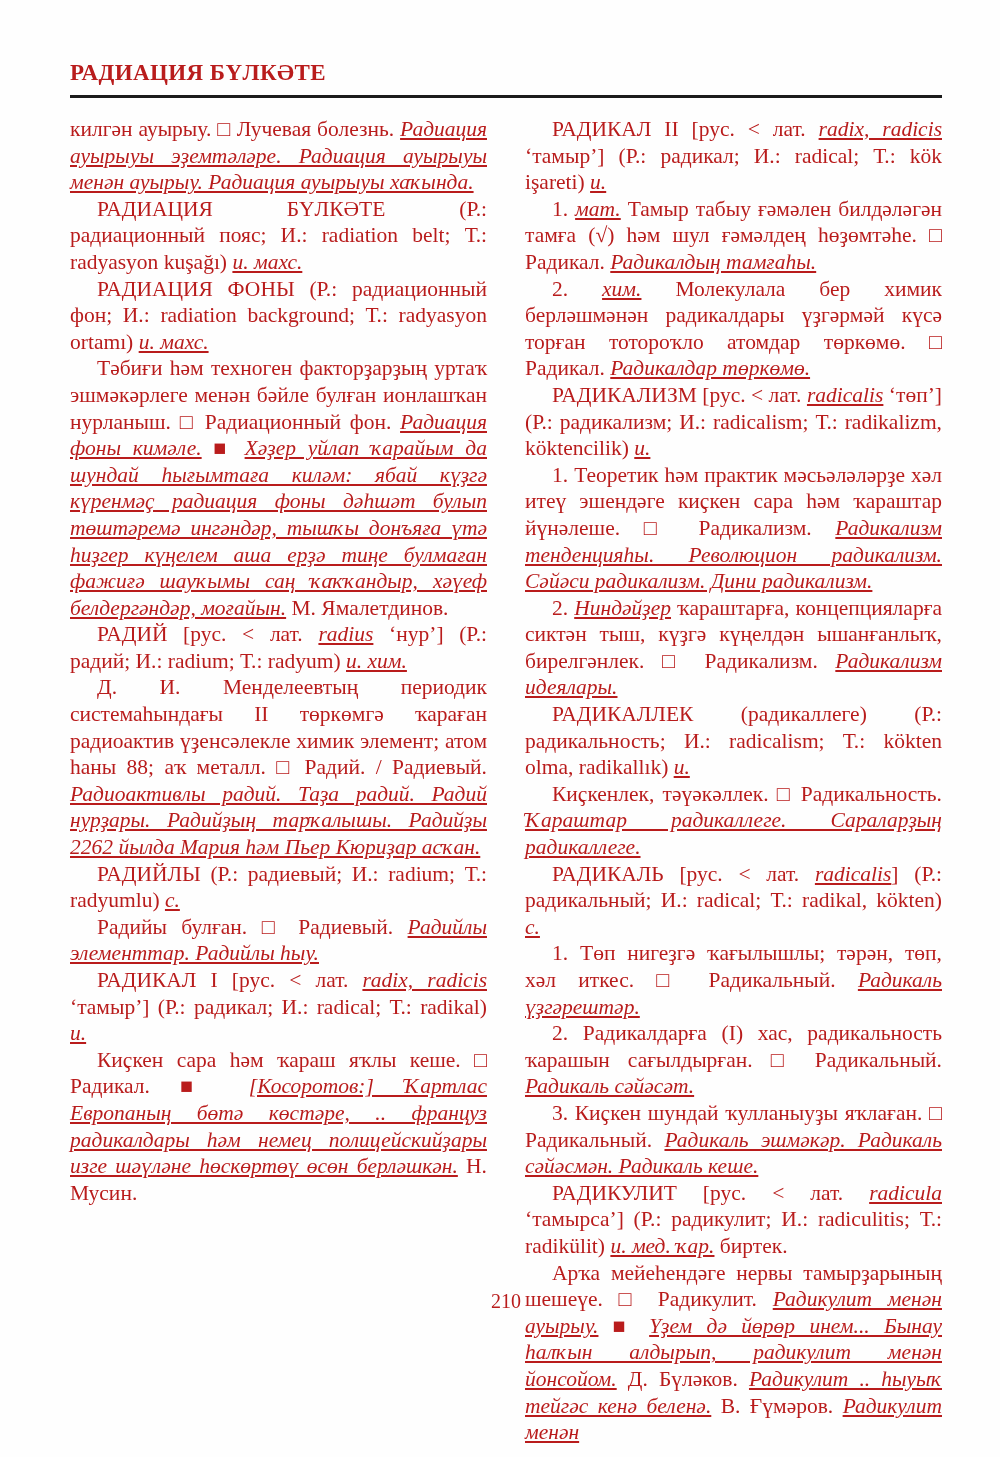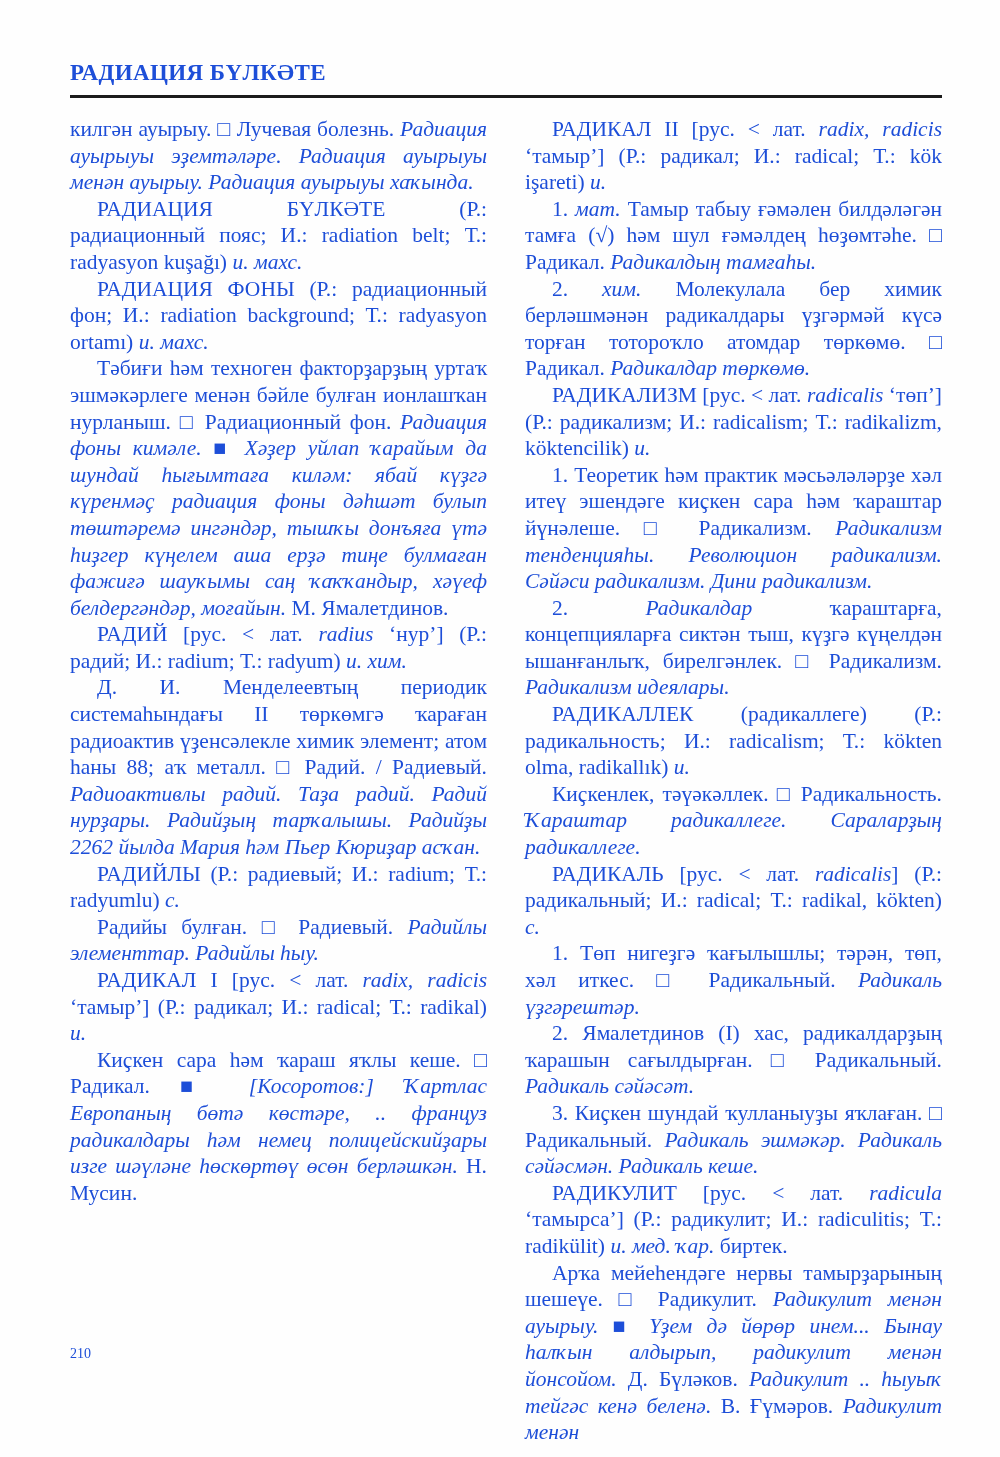--- a/index.html
+++ b/index.html
@@ -1,21 +1,21 @@
 <!DOCTYPE html>
 <html><head>
 <meta charset="utf-8">
 <style>
   html, body { margin:0; padding:0; background:#ffffff; }
   .page {
     position:relative;
     width:1000px; height:1457px;
     background:#fefefe;
     font-family:"Liberation Serif","DejaVu Serif",serif;
-    color:#1d4ed8;
+    color:#b91c1c;
     overflow:hidden;
   }
   .running-head {
     position:absolute; left:70px; top:60px;
     font-size:23px; font-weight:bold; letter-spacing:0.4px;
     white-space:nowrap;
   }
   .header-rule {
     position:absolute; left:70px; top:95px;
     width:872px; height:3px; background:#1b1b1b;
@@ -25,24 +25,24 @@
     display:flex; gap:38px;
   }
   .col {
     flex:1 1 0;
     font-size:21.5px; line-height:26.6px;
     text-align:justify;
   }
   .para { margin:0; text-indent:27px; }
   .para.noindent { text-indent:0; }
   .run-b { font-weight:normal; }
-  .run-i { font-style:italic; }
+  .run-i { font-style:italic;text-decoration:underline; }
   .page-number {
-    position:absolute; left:70px; top:1346px; width:872px;
-    font-size:14px;
+    position:absolute; left:70px; top:1290px; width:872px;
+    text-align:center; font-size:20px;
   }
 </style>
 </head>
 <body>
 
 <div class="page">
   <div class="running-head">РАДИАЦИЯ БҮЛКӘТЕ</div>
   <div class="header-rule"></div>
 
   <div class="columns">
@@ -57,26 +57,26 @@
         <p class="para"><span class="run-n">Радийы булған. □ Радиевый. </span><span class="run-i">Радийлы элементтар. Радийлы һыу.</span></p>
         <p class="para"><span class="run-b">РАДИКАЛ I</span><span class="run-n"> [рус. &lt; лат. </span><span class="run-i">radix, radicis</span><span class="run-n"> ‘тамыр’] (Р.: радикал; И.: radical; Т.: radikal) </span><span class="run-i">и.</span></p>
         <p class="para"><span class="run-n">Киҫкен сара һәм ҡараш яҡлы кеше. □ Радикал. ■ </span><span class="run-i">[Косоротов:] Ҡартлас Европаның бөтә көстәре, .. француз радикалдары һәм немец полицейскийҙары изге шәүләне һөскөртөү өсөн берләшкән.</span><span class="run-n"> Н. Мусин.</span></p>
       </section>
     <section class="col">
         <p class="para"><span class="run-b">РАДИКАЛ II</span><span class="run-n"> [рус. &lt; лат. </span><span class="run-i">radix, radicis</span><span class="run-n"> ‘тамыр’] (Р.: радикал; И.: radical; Т.: kök işareti) </span><span class="run-i">и.</span></p>
         <p class="para"><span class="run-b">1. </span><span class="run-i">мат.</span><span class="run-n"> Тамыр табыу ғәмәлен билдәләгән тамға (√) һәм шул ғәмәлдең һөҙөмтәһе. □ Радикал. </span><span class="run-i">Радикалдың тамғаһы.</span></p>
         <p class="para"><span class="run-b">2. </span><span class="run-i">хим.</span><span class="run-n"> Молекулала бер химик берләшмәнән радикалдары үҙгәрмәй күсә торған тотороҡло атомдар төркөмө. □ Радикал. </span><span class="run-i">Радикалдар төркөмө.</span></p>
         <p class="para"><span class="run-b">РАДИКАЛИЗМ</span><span class="run-n"> [рус. &lt; лат. </span><span class="run-i">radicalis</span><span class="run-n"> ‘төп’] (Р.: радикализм; И.: radicalism; Т.: radikalizm, köktencilik) </span><span class="run-i">и.</span></p>
         <p class="para"><span class="run-b">1.</span><span class="run-n"> Теоретик һәм практик мәсьәләләрҙе хәл итеү эшендәге киҫкен сара һәм ҡараштар йүнәлеше. □ Радикализм. </span><span class="run-i">Радикализм тенденцияһы. Революцион радикализм. Сәйәси радикализм. Дини радикализм.</span></p>
-        <p class="para"><span class="run-b">2.</span><span class="run-n"> </span><span class="run-i">Радикалдар</span><span class="run-n"> ҡараштарға, концепцияларға сиктән тыш, күҙгә күңелдән ышанғанлыҡ, бирелгәнлек. □ Радикализм. </span><span class="run-i">Радикализм идеялары.</span></p>
+        <p class="para"><span class="run-b">2.</span><span class="run-n"> </span><span class="run-i">Ниндәйҙер</span><span class="run-n"> ҡараштарға, концепцияларға сиктән тыш, күҙгә күңелдән ышанғанлыҡ, бирелгәнлек. □ Радикализм. </span><span class="run-i">Радикализм идеялары.</span></p>
         <p class="para"><span class="run-b">РАДИКАЛЛЕК (радикаллеге)</span><span class="run-n"> (Р.: радикальность; И.: radicalism; Т.: kökten olma, radikallık) </span><span class="run-i">и.</span></p>
         <p class="para"><span class="run-n">Киҫкенлек, тәүәкәллек. □ Радикальность. </span><span class="run-i">Ҡараштар радикаллеге. Сараларҙың радикаллеге.</span></p>
         <p class="para"><span class="run-b">РАДИКАЛЬ</span><span class="run-n"> [рус. &lt; лат. </span><span class="run-i">radicalis</span><span class="run-n">] (Р.: радикальный; И.: radical; Т.: radikal, kökten) </span><span class="run-i">с.</span></p>
         <p class="para"><span class="run-b">1.</span><span class="run-n"> Төп нигеҙгә ҡағылышлы; тәрән, төп, хәл иткес. □ Радикальный. </span><span class="run-i">Радикаль үҙгәрештәр.</span></p>
-        <p class="para"><span class="run-b">2.</span><span class="run-n"> Ямалетдинов (I) хас, радикалдарҙың ҡарашын сағылдырған. □ Радикальный. </span><span class="run-i">Радикаль сәйәсәт.</span></p>
+        <p class="para"><span class="run-b">2.</span><span class="run-n"> Радикалдарға (I) хас, радикальность ҡарашын сағылдырған. □ Радикальный. </span><span class="run-i">Радикаль сәйәсәт.</span></p>
         <p class="para"><span class="run-b">3.</span><span class="run-n"> Киҫкен шундай ҡулланыуҙы яҡлаған. □ Радикальный. </span><span class="run-i">Радикаль эшмәкәр. Радикаль сәйәсмән. Радикаль кеше.</span></p>
         <p class="para"><span class="run-b">РАДИКУЛИТ</span><span class="run-n"> [рус. &lt; лат. </span><span class="run-i">radicula</span><span class="run-n"> ‘тамырса’] (Р.: радикулит; И.: radiculitis; Т.: radikülit) </span><span class="run-i">и. мед. ҡар.</span><span class="run-n"> </span><span class="run-b">биртек.</span></p>
         <p class="para"><span class="run-n">Арҡа мейеһендәге нервы тамырҙарының шешеүе. □ Радикулит. </span><span class="run-i">Радикулит менән ауырыу.</span><span class="run-n"> ■ </span><span class="run-i">Үҙем дә йөрөр инем... Бынау һалҡын алдырып, радикулит менән йонсойом.</span><span class="run-n"> Д. Бүләков. </span><span class="run-i">Радикулит .. һыуыҡ тейгәс кенә беленә.</span><span class="run-n"> В. Ғүмәров. </span><span class="run-i">Радикулит менән</span></p>
       </section>
   </div>
 
   <div class="page-number">210</div>
 </div>
 
 </body></html>

